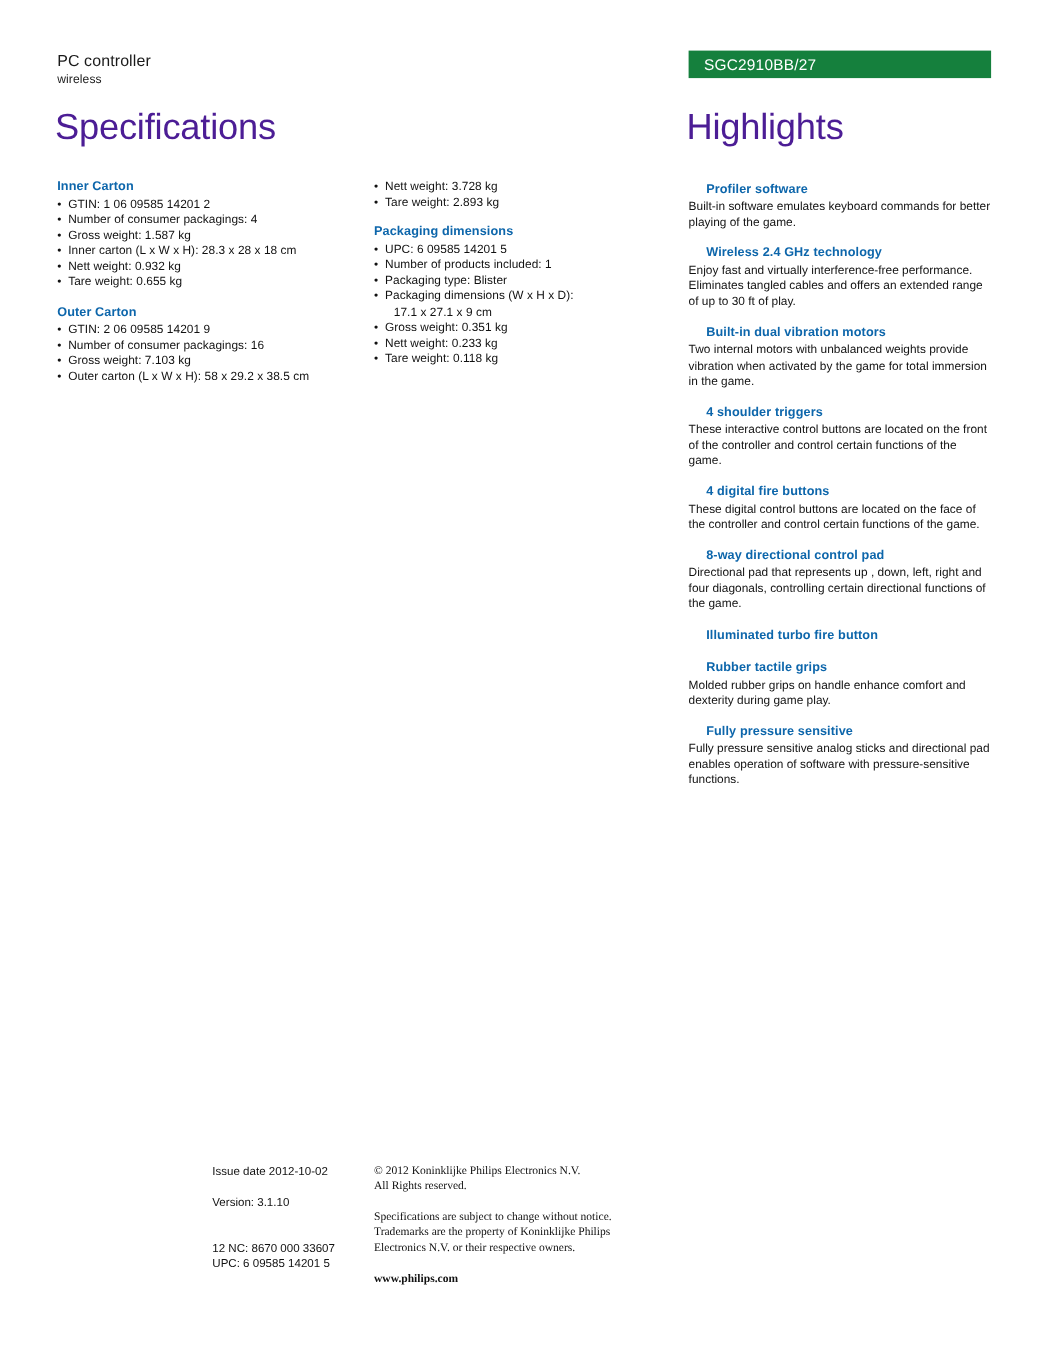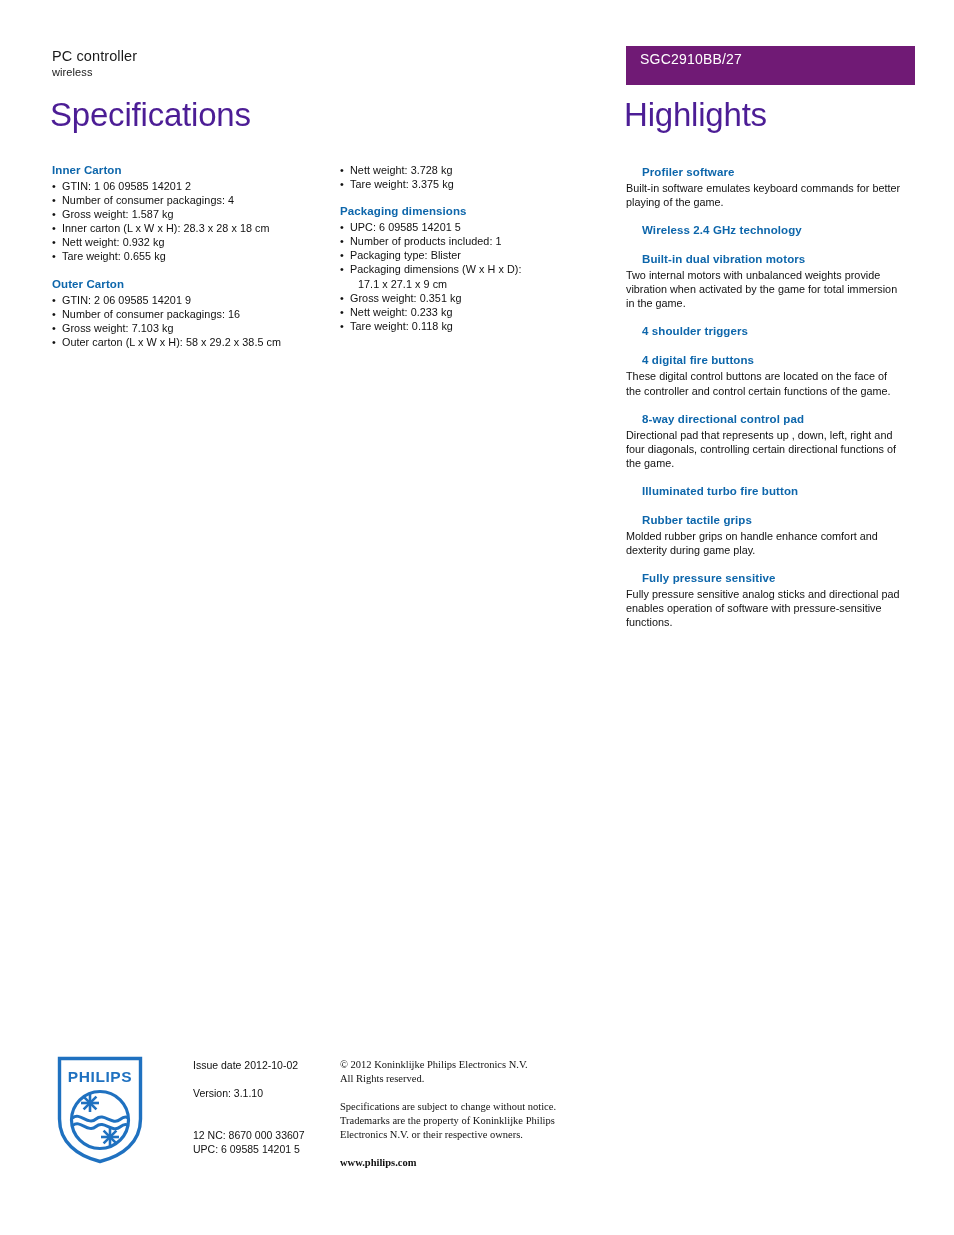--- a/index.html
+++ b/index.html
@@ -55,23 +55,22 @@
   }
   #spec-title { left: 50px; top: 96px; }
   #high-title { left: 624px; top: 96px; }
 
   
   .code-bar {
     position: absolute;
     left: 626px;
     top: 46px;
     width: 275px;
-    height: 39px;
-    background: #701a75;
-    padding-left: 14px;
+    height: 25px;
+    background: #15803d;
   }
   .code-bar-text {
     position: absolute;
     left: 14px;
     top: 4px;
     font-size: 14px;
     line-height: 18px;
     color: #ffffff;
     letter-spacing: 0.2px;
   }
@@ -200,21 +199,21 @@
         <div class="spec-item"><span class="bullet">•</span><span>GTIN: 2 06 09585 14201 9</span></div>
         <div class="spec-item"><span class="bullet">•</span><span>Number of consumer packagings: 16</span></div>
         <div class="spec-item"><span class="bullet">•</span><span>Gross weight: 7.103 kg</span></div>
         <div class="spec-item"><span class="bullet">•</span><span>Outer carton (L x W x H): 58 x 29.2 x 38.5 cm</span></div>
       </div>
     </div>
 
   <div class="col" id="col-spec-2">
       <div class="spec-group">
         <div class="spec-item"><span class="bullet">•</span><span>Nett weight: 3.728 kg</span></div>
-        <div class="spec-item"><span class="bullet">•</span><span>Tare weight: 3.375 kg</span></div>
+        <div class="spec-item"><span class="bullet">•</span><span>Tare weight: 2.893 kg</span></div>
       </div>
       <div class="spec-group">
         <div class="spec-heading">Packaging dimensions</div>
         <div class="spec-item"><span class="bullet">•</span><span>UPC: 6 09585 14201 5</span></div>
         <div class="spec-item"><span class="bullet">•</span><span>Number of products included: 1</span></div>
         <div class="spec-item"><span class="bullet">•</span><span>Packaging type: Blister</span></div>
         <div class="spec-item"><span class="bullet">•</span><span>Packaging dimensions (W x H x D):</span></div>
         <div class="spec-item" style="padding-left: 18px;"><span>17.1 x 27.1 x 9 cm</span></div>
         <div class="spec-item"><span class="bullet">•</span><span>Gross weight: 0.351 kg</span></div>
         <div class="spec-item"><span class="bullet">•</span><span>Nett weight: 0.233 kg</span></div>
@@ -222,27 +221,29 @@
       </div>
     </div>
 
   <div class="col" id="col-high">
       <div class="hl-block">
         <div class="hl-title">Profiler software</div>
         <div class="hl-body">Built-in software emulates keyboard commands for better playing of the game.</div>
       </div>
       <div class="hl-block">
         <div class="hl-title">Wireless 2.4 GHz technology</div>
+        <div class="hl-body">Enjoy fast and virtually interference-free performance. Eliminates tangled cables and offers an extended range of up to 30 ft of play.</div>
       </div>
       <div class="hl-block">
         <div class="hl-title">Built-in dual vibration motors</div>
         <div class="hl-body">Two internal motors with unbalanced weights provide vibration when activated by the game for total immersion in the game.</div>
       </div>
       <div class="hl-block">
         <div class="hl-title">4 shoulder triggers</div>
+        <div class="hl-body">These interactive control buttons are located on the front of the controller and control certain functions of the game.</div>
       </div>
       <div class="hl-block">
         <div class="hl-title">4 digital fire buttons</div>
         <div class="hl-body">These digital control buttons are located on the face of the controller and control certain functions of the game.</div>
       </div>
       <div class="hl-block">
         <div class="hl-title">8-way directional control pad</div>
         <div class="hl-body">Directional pad that represents up , down, left, right and four diagonals, controlling certain directional functions of the game.</div>
       </div>
       <div class="hl-block">
@@ -253,47 +254,20 @@
         <div class="hl-body">Molded rubber grips on handle enhance comfort and dexterity during game play.</div>
       </div>
       <div class="hl-block">
         <div class="hl-title">Fully pressure sensitive</div>
         <div class="hl-body">Fully pressure sensitive analog sticks and directional pad enables operation of software with pressure-sensitive functions.</div>
       </div>
     </div>
 
   <div class="footer">
 
-    <div class="logo-wrap">
-      <svg width="86" height="108" viewBox="0 0 86 108" xmlns="http://www.w3.org/2000/svg">
-
-        <path d="M2.5 2.5 H83.5 V63 C83.5 86 66 100 43 105.5 C20 100 2.5 86 2.5 63 Z" fill="none" stroke="#1f71c0" stroke-width="3.4"></path>
-
-        <text x="43" y="25.5" font-family="'Liberation Sans', sans-serif" font-size="15.5" font-weight="bold" fill="#1f71c0" text-anchor="middle" letter-spacing="0.6">PHILIPS</text>
-
-        <circle cx="43" cy="64" r="28.5" fill="none" stroke="#1f71c0" stroke-width="3.2"></circle>
-
-        <path d="M15.5 62 C23 55.5, 31 70, 39 63 C47 56, 55 70, 63 63.5 C66.5 60.6, 69 60.5, 70.8 61.6" fill="none" stroke="#1f71c0" stroke-width="3"></path>
-        <path d="M15.8 69.5 C23 63, 31 77.5, 39 70.5 C47 63.5, 55 77.5, 63 71 C66.5 68.1, 69 68, 70.6 69" fill="none" stroke="#1f71c0" stroke-width="3"></path>
-
-        <g stroke="#1f71c0" stroke-width="2.6" fill="none">
-          <line x1="33" y1="38" x2="33" y2="56"></line>
-          <line x1="24" y1="47" x2="42" y2="47"></line>
-          <line x1="26.6" y1="40.6" x2="39.4" y2="53.4"></line>
-          <line x1="39.4" y1="40.6" x2="26.6" y2="53.4"></line>
-        </g>
-
-        <g stroke="#1f71c0" stroke-width="2.6" fill="none">
-          <line x1="53" y1="72" x2="53" y2="90"></line>
-          <line x1="44" y1="81" x2="62" y2="81"></line>
-          <line x1="46.6" y1="74.6" x2="59.4" y2="87.4"></line>
-          <line x1="59.4" y1="74.6" x2="46.6" y2="87.4"></line>
-        </g>
-      </svg>
-    </div>
 
     <div class="footer-col-a">
       <div class="nowrap">Issue date 2012-10-02</div>
       <div class="f-gap"></div>
       <div class="nowrap">Version: 3.1.10</div>
       <div class="f-gap-lg"></div>
       <div class="nowrap">12 NC: 8670 000 33607</div>
       <div class="nowrap">UPC: 6 09585 14201 5</div>
     </div>
 

